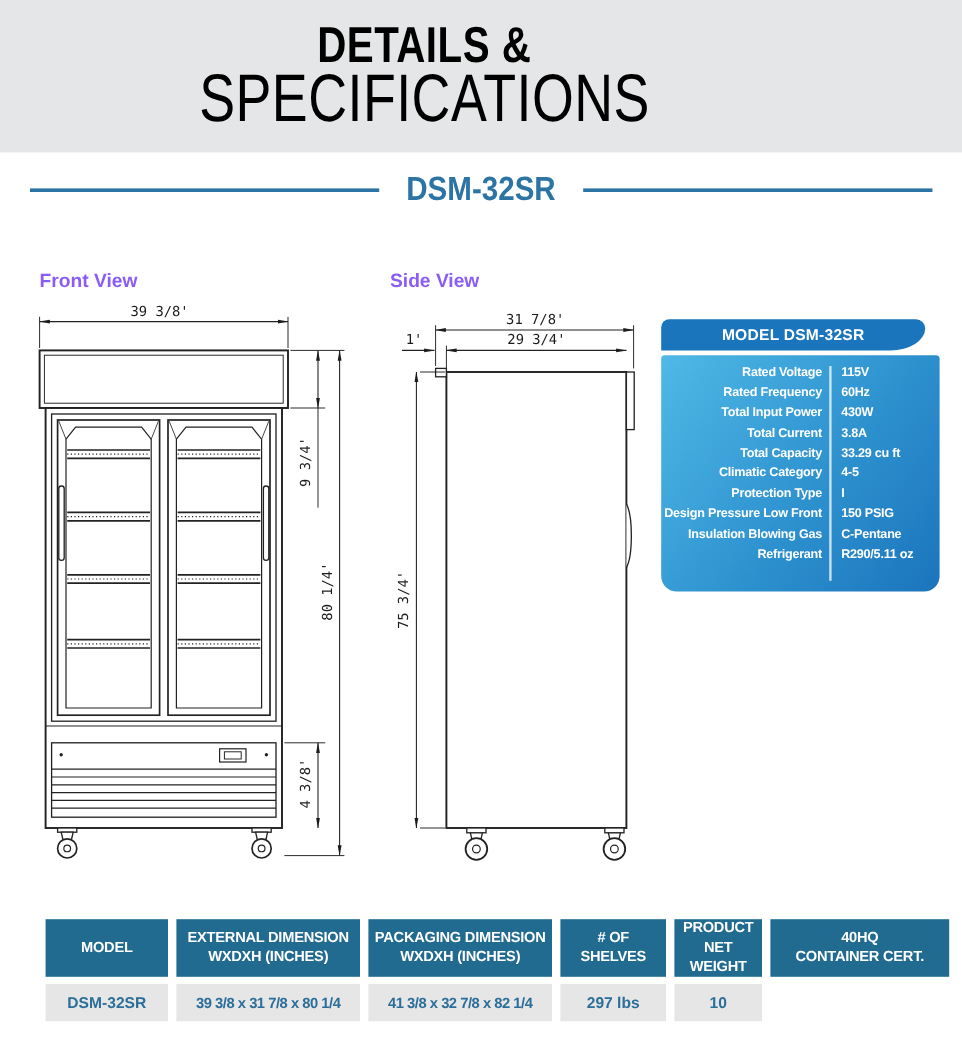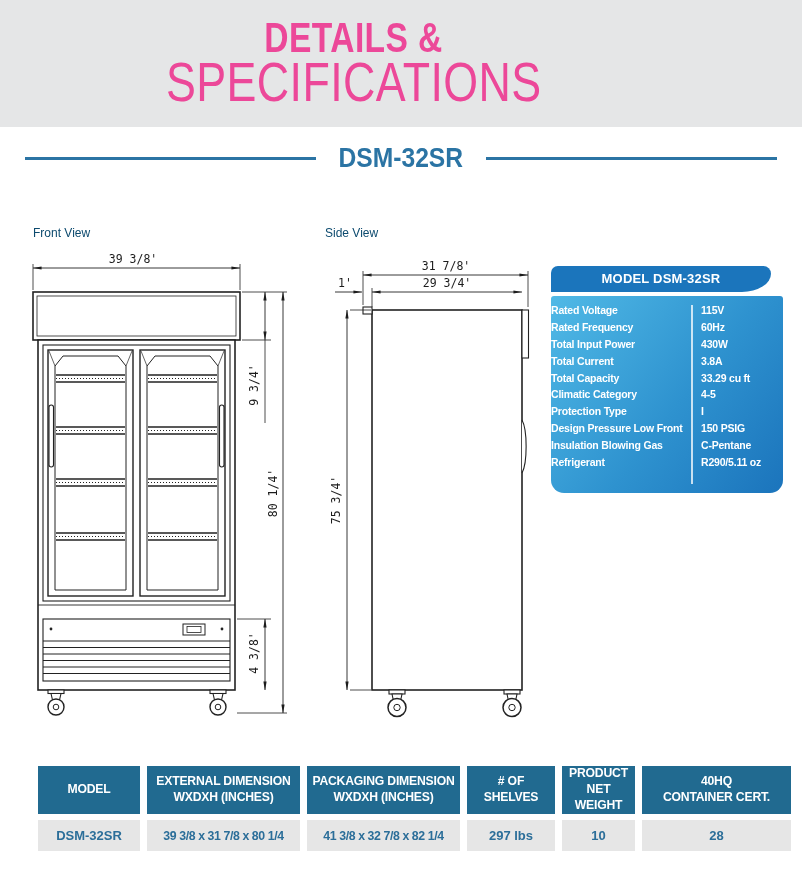--- a/index.html
+++ b/index.html
@@ -1,53 +1,53 @@
 <!DOCTYPE html>
 <html><head>
 <meta charset="utf-8">
 <style>
   html,body{margin:0;padding:0;}
   body{font-family:"Liberation Sans",sans-serif;}
   #page{position:relative;width:802px;height:877px;background:#ffffff;overflow:hidden;}
 
   
   .top-band{position:absolute;left:0;top:0;width:802px;height:127px;background:#E5E6E7;}
-  .title-wrap{position:absolute;left:0;top:16px;width:708px;text-align:center;color:#ec4899;line-height:44px;}
+  .title-wrap{position:absolute;left:0;top:16px;width:708px;text-align:center;color:#000000;line-height:44px;}
   .cond{display:inline-block;transform:scaleX(.8);transform-origin:center;white-space:nowrap;}
   .title-line1{font-size:42px;font-weight:bold;letter-spacing:.5px;}
   .title-line2{font-size:56px;font-weight:normal;letter-spacing:.5px;}
 
   
   .model-row{position:absolute;left:0;top:142px;width:802px;display:flex;align-items:center;box-sizing:border-box;padding:0 25px;}
   .model-rule{flex:1;height:3px;background:#2B74A4;}
   .model-text{margin:0 14px;font-size:28px;font-weight:bold;color:#2B74A4;}
   .model-text .cond{transform:scaleX(.88);}
 
   
-  .view-label{position:absolute;color:#0c4a6e;font-size:12px;font-weight:normal;}
+  .view-label{position:absolute;color:#8b5cf6;font-size:16px;font-weight:bold;}
   #front-label{left:33px;top:226px;}
   #side-label{left:325px;top:226px;}
 
   
   .drawing{position:absolute;}
   #front-svg{left:25px;top:245px;}
   #side-svg{left:325px;top:245px;}
   .cad-text{font-family:"DejaVu Sans Mono",monospace;font-size:11.5px;fill:#1c1c1c;}
 
   
   .spec-panel{position:absolute;left:551px;top:266px;width:184px;}
   .spec-header{width:220px;height:26px;background:#1B75BC;color:#fff;
     font-size:13px;font-weight:bold;text-align:center;line-height:26px;letter-spacing:.2px;
     border-top-left-radius:9px;border-top-right-radius:10px;border-bottom-right-radius:38px 24px;}
   .spec-body{margin-top:4px;width:232px;height:197px;box-sizing:border-box;padding:6px 0 6px 0;
     background:linear-gradient(128deg,#50B9E6 0%,#2E92CF 55%,#1B74BC 100%);
     border-radius:3px 3px 13px 13px;position:relative;}
   .spec-divider{position:absolute;left:140px;top:9px;bottom:9px;width:2px;background:rgba(255,255,255,.75);}
   .spec-row{display:flex;align-items:center;height:16.8px;color:#fff;font-size:10.5px;font-weight:bold;letter-spacing:-.2px;}
-  .spec-label{width:134px;text-align:left;}
+  .spec-label{width:134px;text-align:right;}
   .spec-value{margin-left:16px;text-align:left;}
 
   
   .btable{position:absolute;left:38px;top:766px;width:753px;}
   .btable .hrow,.btable .drow{display:grid;grid-template-columns:102px 153px 153px 88px 73px 1fr;column-gap:7px;}
   .hcell{background:#216A90;color:#fff;height:48px;display:flex;flex-direction:column;align-items:center;justify-content:center;
     font-size:12.2px;font-weight:bold;line-height:1.3;letter-spacing:-.2px;text-align:center;}
   .drow{margin-top:6px;}
   .dcell{background:#E6E6E6;color:#2B6E99;height:31px;display:flex;align-items:center;justify-content:center;
     font-size:13px;font-weight:bold;}
@@ -296,17 +296,16 @@
         <span>40HQ</span>
         <span>CONTAINER CERT.</span>
       </div>
     </div>
     <div class="drow">
       <div class="dcell">DSM-32SR</div>
       <div class="dcell tight">39 3/8 x 31 7/8 x 80 1/4</div>
       <div class="dcell tight">41 3/8 x 32 7/8 x 82 1/4</div>
       <div class="dcell">297 lbs</div>
       <div class="dcell">10</div>
-      <div class="dcell">28</div>
     </div>
   </div>
 
 </div>
 
 </body></html>

